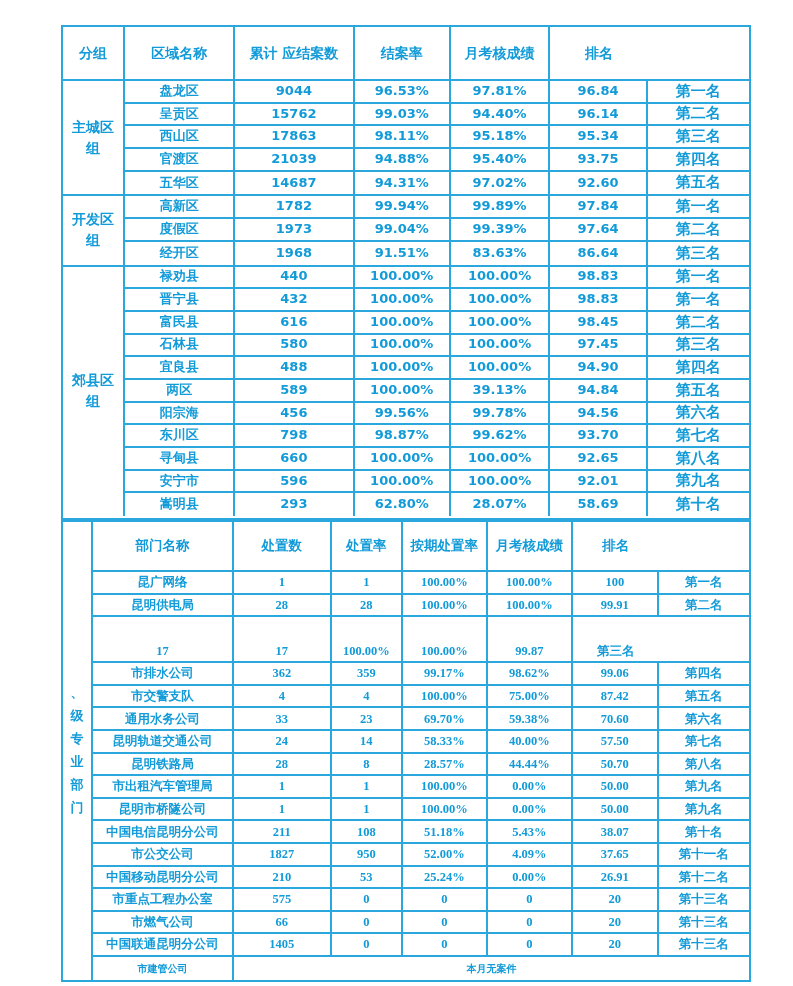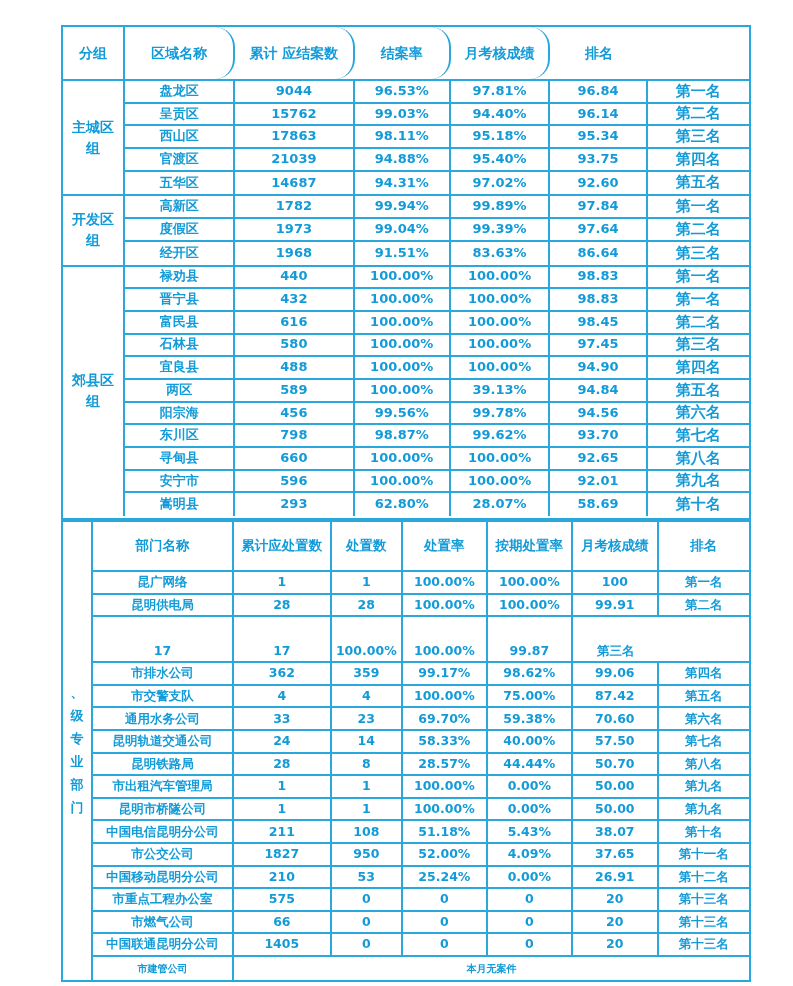--- a/index.html
+++ b/index.html
@@ -53,21 +53,21 @@
     width: 62px;
     flex: 0 0 62px;
     border-right: 2px solid var(--border);
     font-size: 14px;
   }
   .t1-header .hgrid {
     flex: 1;
     display: grid;
     grid-template-columns: 111fr 120fr 97fr 100fr 98fr 102fr;
   }
-  .t1-header .hgrid .cell { font-size: 14px; border-radius: 20px; }
+  .t1-header .hgrid .cell { font-size: 14px; }
   .t1-header .hgrid .cell:not(:last-child),
   .t1-row .cell:not(:last-child) { border-right: 2px solid var(--border); }
 
   .t1-group {
     display: flex;
   }
   .t1-group:not(:last-child) { border-bottom: 2px solid var(--border); }
   .t1-group-label {
     width: 62px;
     flex: 0 0 62px;
@@ -113,20 +113,21 @@
   }
   .t2-header .cell { font-size: 13.5px; }
   .t2-header .cell:not(:last-child),
   .t2-row .cell:not(:last-child),
   .t2-footer .cell:not(:last-child) { border-right: 2px solid var(--border); }
   .t2-row {
     display: grid;
     grid-template-columns: 142fr 98fr 72fr 85fr 86fr 86fr 91fr;
     height: 22.6px;
     border-bottom: 2px solid var(--border);
+    font-family: Liberation Serif, serif;
   }
   .t2-row .cell { font-size: 12.5px; }
   .t2-row.tall { height: 46px; }
   .t2-row.tall .cell { align-items: flex-end; padding-bottom: 3px; }
   .t2-row.tall .cell.name {
     white-space: normal;
     align-items: center;
     line-height: 1.6;
   }
   .t2-footer {
@@ -329,21 +330,20 @@
           <div>、</div>
           <div>级</div>
           <div>专</div>
           <div>业</div>
           <div>部</div>
           <div>门</div>
         </div>
       <div class="t2-main">
         <div class="t2-header">
           <div class="cell">部门名称</div>
-          <div class="cell">累计应处置数</div>
           <div class="cell">处置数</div>
           <div class="cell">处置率</div>
           <div class="cell">按期处置率</div>
           <div class="cell">月考核成绩</div>
           <div class="cell">排名</div>
         </div>
         <div id="t2-body">
             <div class="t2-row">
               <div class="cell name">昆广网络</div>
               <div class="cell">1</div>

